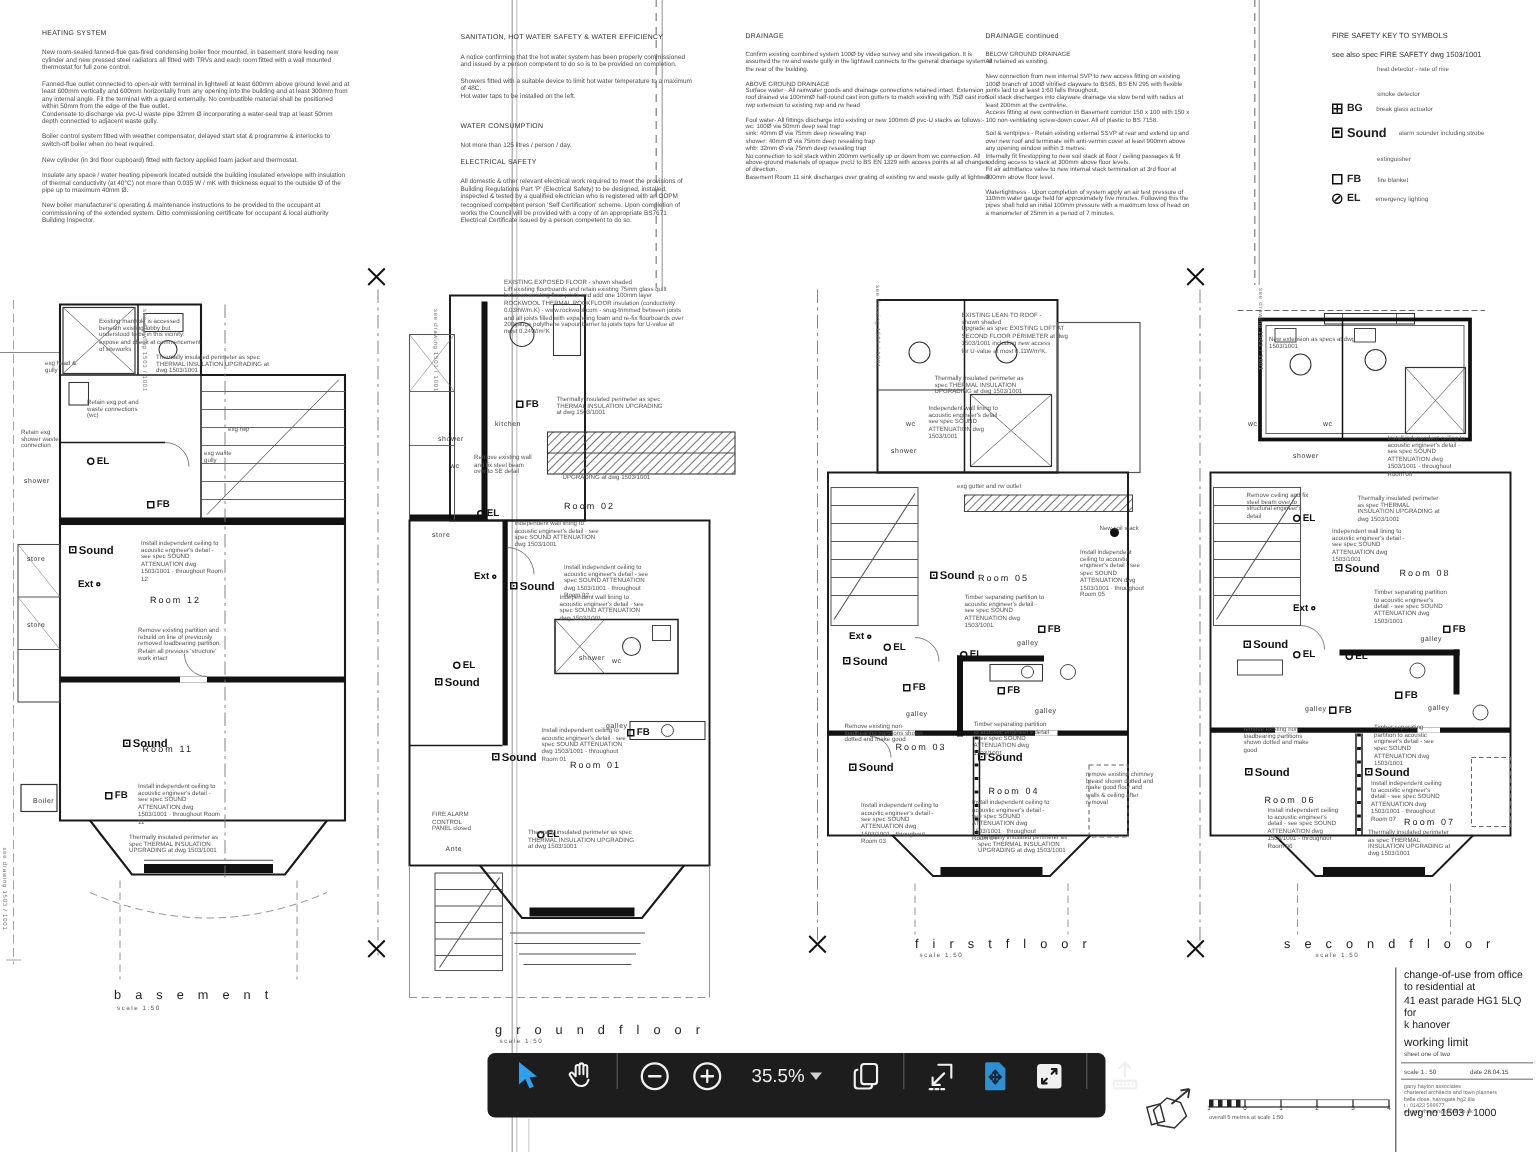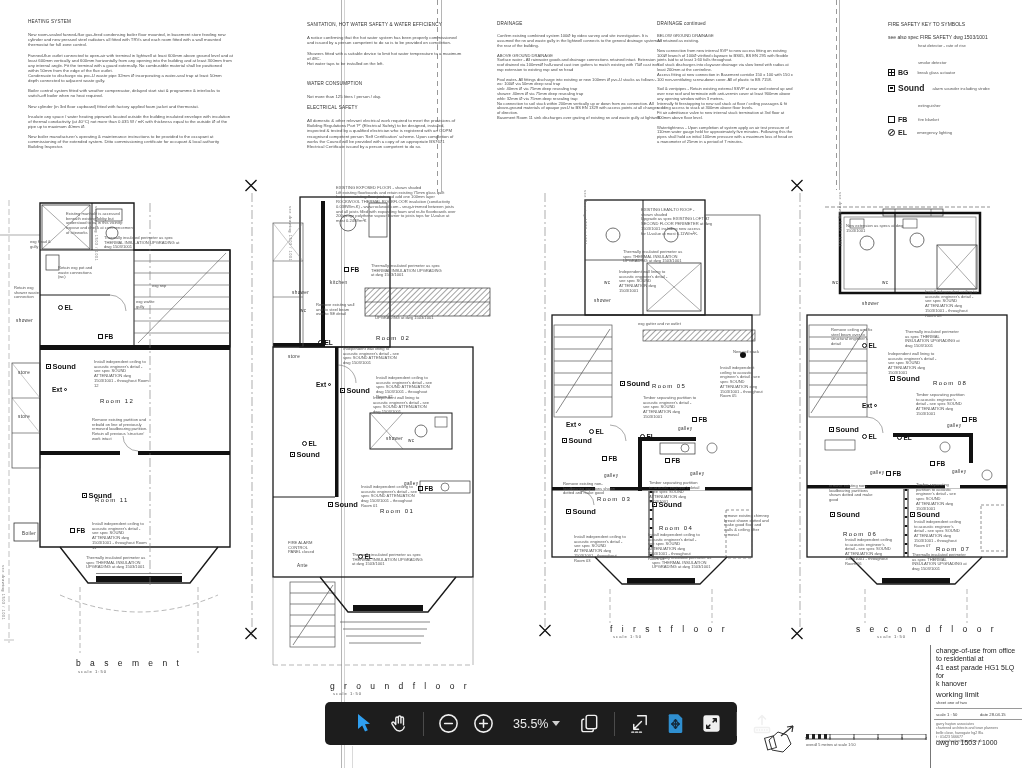--- a/index.html
+++ b/index.html
@@ -38,21 +38,21 @@
   .tb-main{font-size:7px;line-height:8.3px}
   .tb-big{font-size:7.8px}
   .tb-small{font-size:4.2px;line-height:5px;color:#444}
   .tb-tiny{font-size:3.6px;line-height:4.3px;color:#666}
   .hline{position:absolute;height:1px;background:#9a9a9a}
   
   .sb-num{position:absolute;font-size:4.2px;color:#333;transform:translateX(-50%)}
   .sb-cap{position:absolute;font-size:3.8px;color:#555}
   
   #toolbar{position:absolute;left:325px;top:702px;width:412px;height:43px;background:#1d1d1d;border-radius:5px;
-    display:flex;align-items:center;padding:0 24px;box-sizing:border-box;z-index:20}
+    display:flex;align-items:flex-start;padding:0 12px;box-sizing:border-box;z-index:20}
   .tbtn{height:30px;display:flex;align-items:center;justify-content:center;border:none;background:transparent;padding:0 6px;cursor:pointer}
   .tdiv{width:1px;height:24px;background:#4b4b4b;margin:0 7px;flex:none}
   .ztext{color:#ececec;font-size:12.5px;font-family:"Liberation Sans",sans-serif;margin-right:4px}
   .caret{width:0;height:0;border-left:4px solid transparent;border-right:4px solid transparent;border-top:5px solid #cfcfcf}
 </style>
 </head>
 <body>
 
 <div id="stage">
 

